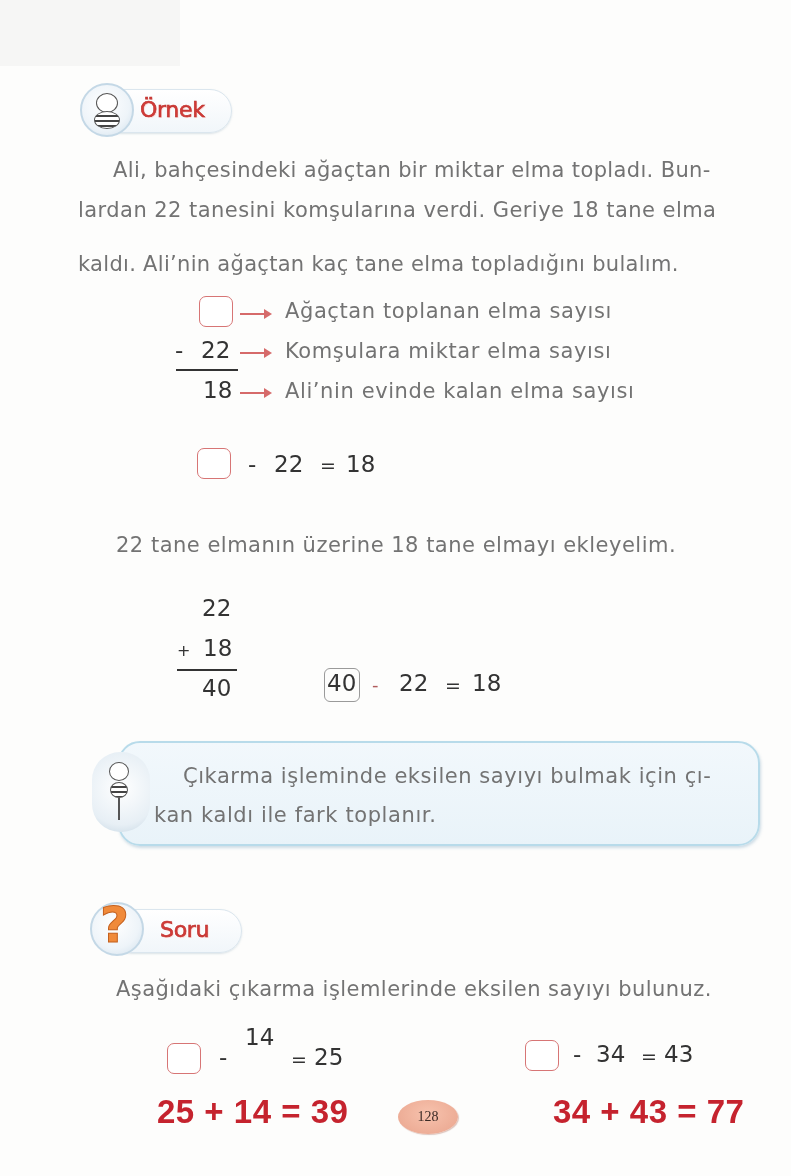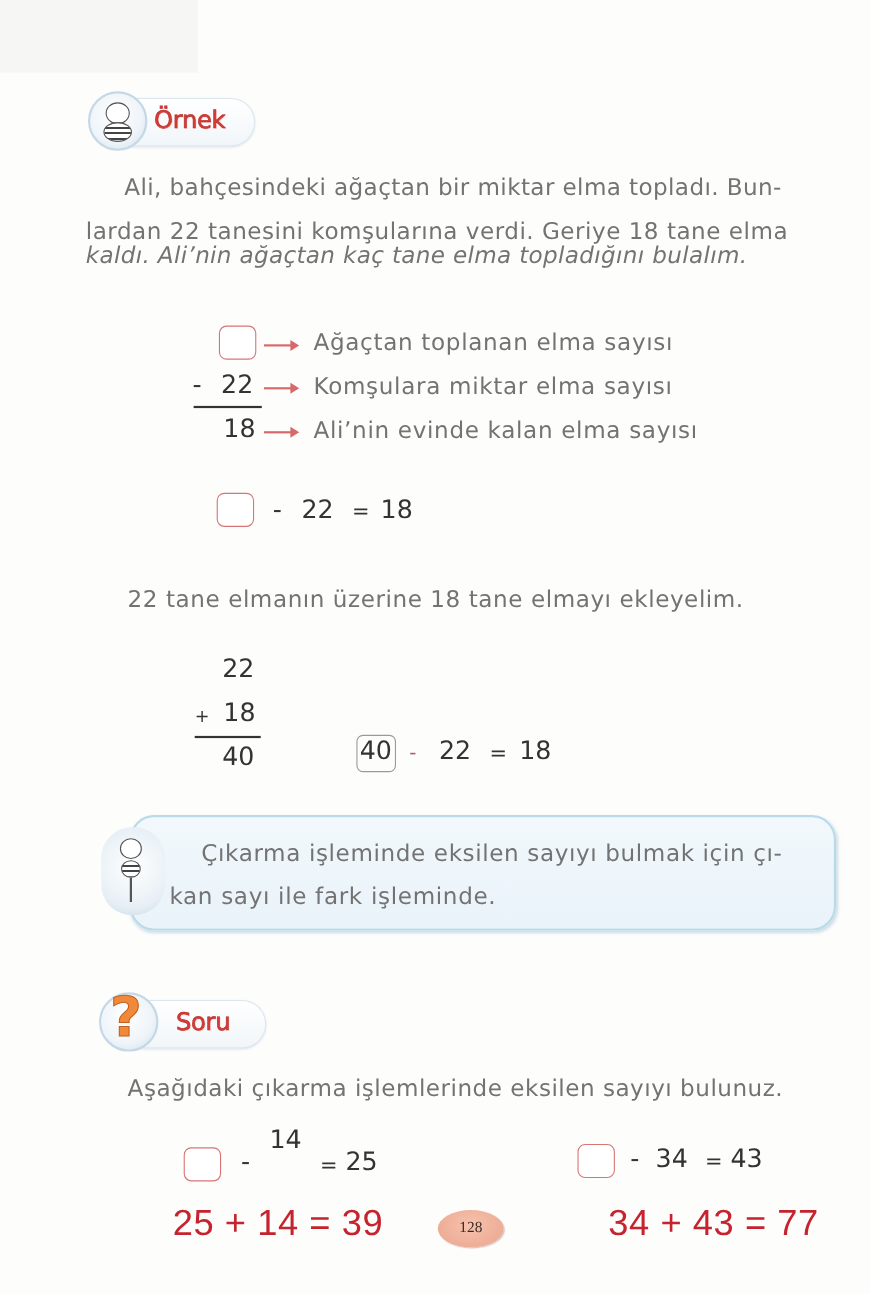--- a/index.html
+++ b/index.html
@@ -51,21 +51,21 @@
       border-radius: 22px; background: linear-gradient(#f2f8fc, #e9f3f9);
       border: 2.5px solid #b8dbea; box-shadow: 1px 2px 3px rgba(120,160,190,0.35);
     }
     .info-icon {
       position: absolute; left: 92px; top: 752px; width: 58px; height: 80px;
       border-radius: 28px; background: radial-gradient(circle at 50% 45%, #ffffff, #e7eff5 70%, #c6d7e3);
     }
 
     .red {
       position: absolute; font-family: "Liberation Sans", sans-serif; font-size: 33px;
-      color: #c5232e; white-space: nowrap; letter-spacing: 0.5px;
+      color: #c5232e; white-space: nowrap; letter-spacing: 0.5px; font-weight: bold;
     }
 
     .page-badge {
       position: absolute; left: 398px; top: 1100px; width: 60px; height: 34px; border-radius: 50%;
       background: radial-gradient(ellipse at 50% 40%, #f7c2ad, #e9a48d);
       box-shadow: 1px 1px 1px rgba(160,90,70,0.35);
       display: flex; align-items: center; justify-content: center;
       font-family: Liberation Serif, serif; font-size: 14px; color: #3a2a25;
     }
 
@@ -84,21 +84,21 @@
   <div class="pill" style="left:98px; top:89px; width:134px;"></div>
   <div class="pill-icon" style="left:80px; top:83px;">
     <div class="bee-body" style="left:14px; top:8px; width:22px; height:20px;"></div>
     <div class="bee-body" style="left:12px; top:26px; width:26px; height:18px; background:repeating-linear-gradient(#fff 0 3px,#444 3px 5px);"></div>
   </div>
   <div class="pill-label" style="left:140px; top:97px;">Örnek</div>
 </div>
 
 <div class="body-text" style="left:113px; top:150px; letter-spacing:0.35px;">Ali, bahçesindeki ağaçtan bir miktar elma topladı. Bun-</div>
 <div class="body-text" style="left:78px; top:190px; letter-spacing:0.45px;">lardan 22 tanesini komşularına verdi. Geriye 18 tane elma</div>
-<div class="body-text" style="left:78px; top:212px; letter-spacing:0.3px;font-style:italic;">kaldı. Ali’nin ağaçtan kaç tane elma topladığını bulalım.</div>
+<div class="body-text" style="left:78px; top:244px; letter-spacing:0.3px;">kaldı. Ali’nin ağaçtan kaç tane elma topladığını bulalım.</div>
 
 <div>
   <div class="answer-box" style="left:199px; top:296px;"></div>
   <div class="arrow" style="left:240px; top:313px; width:30px;"></div>
   <div class="body-text" style="left:285px; top:291px; letter-spacing:0.6px;">Ağaçtan toplanan elma sayısı</div>
 
   <div class="num abs" style="left:175px; top:337px;">-</div>
   <div class="num abs" style="left:201px; top:337px;">22</div>
   <div class="arrow" style="left:240px; top:352px; width:30px;"></div>
   <div class="body-text" style="left:285px; top:331px; letter-spacing:0.6px;">Komşulara miktar elma sayısı</div>
@@ -136,21 +136,21 @@
   <div class="num abs" style="left:472px; top:670px;">18</div>
 </div>
 
 <div class="info-box"></div>
 <div class="info-icon">
   <div class="bee-body" style="left:17px; top:10px; width:20px; height:19px;"></div>
   <div class="bee-body" style="left:18px; top:30px; width:18px; height:16px; background:repeating-linear-gradient(#fff 0 3px,#444 3px 5px);"></div>
   <div class="abs" style="left:26px; top:46px; width:1.5px; height:22px; background:#555;"></div>
 </div>
 <div class="body-text" style="left:183px; top:756px; letter-spacing:0.55px;">Çıkarma işleminde eksilen sayıyı bulmak için çı-</div>
-<div class="body-text" style="left:154px; top:795px; letter-spacing:0.6px;">kan sayı ile fark işleminde.</div>
+<div class="body-text" style="left:154px; top:795px; letter-spacing:0.6px;">kan kaldı ile fark toplanır.</div>
 
 <div>
   <div class="pill" style="left:110px; top:909px; width:132px;"></div>
   <div class="pill-icon" style="left:90px; top:902px;">
     <div class="q-mark" style="left:8px; top:-8px; font-size:50px;">?</div>
   </div>
   <div class="pill-label" style="left:160px; top:917px;">Soru</div>
 </div>
 
 <div class="body-text" style="left:116px; top:969px; letter-spacing:0.45px;">Aşağıdaki çıkarma işlemlerinde eksilen sayıyı bulunuz.</div>

